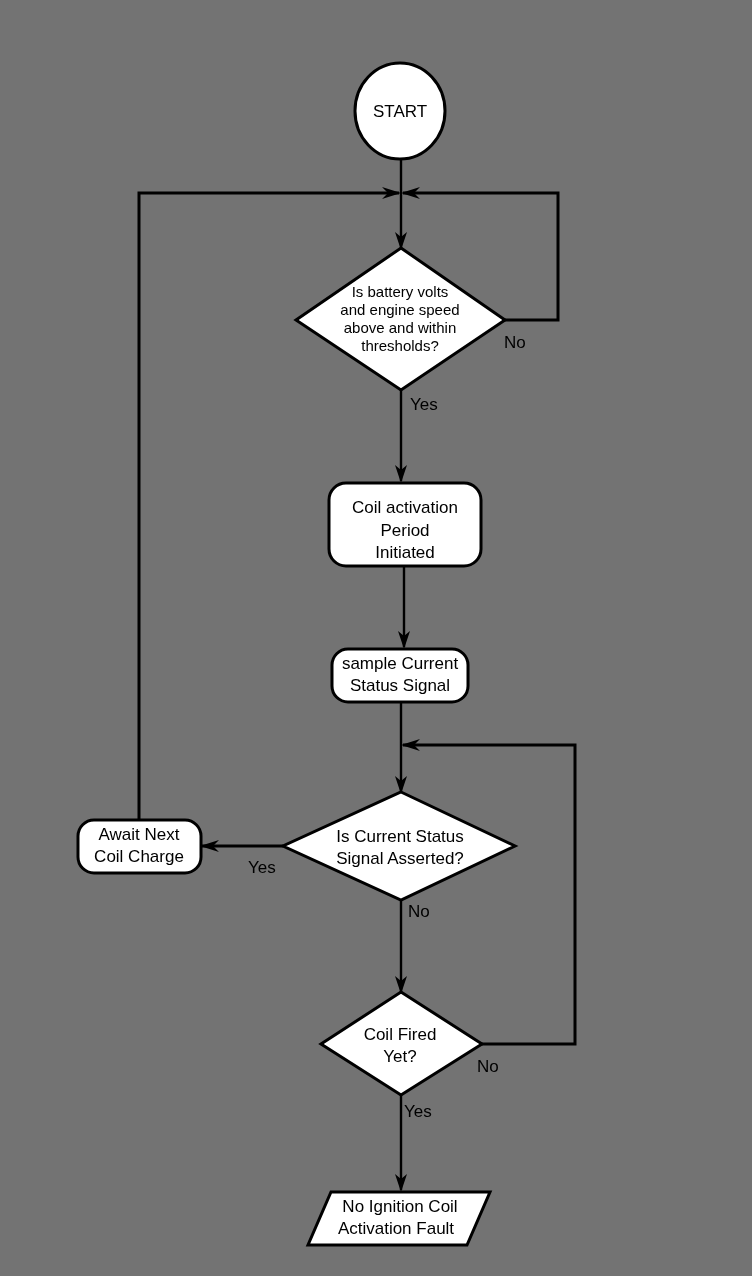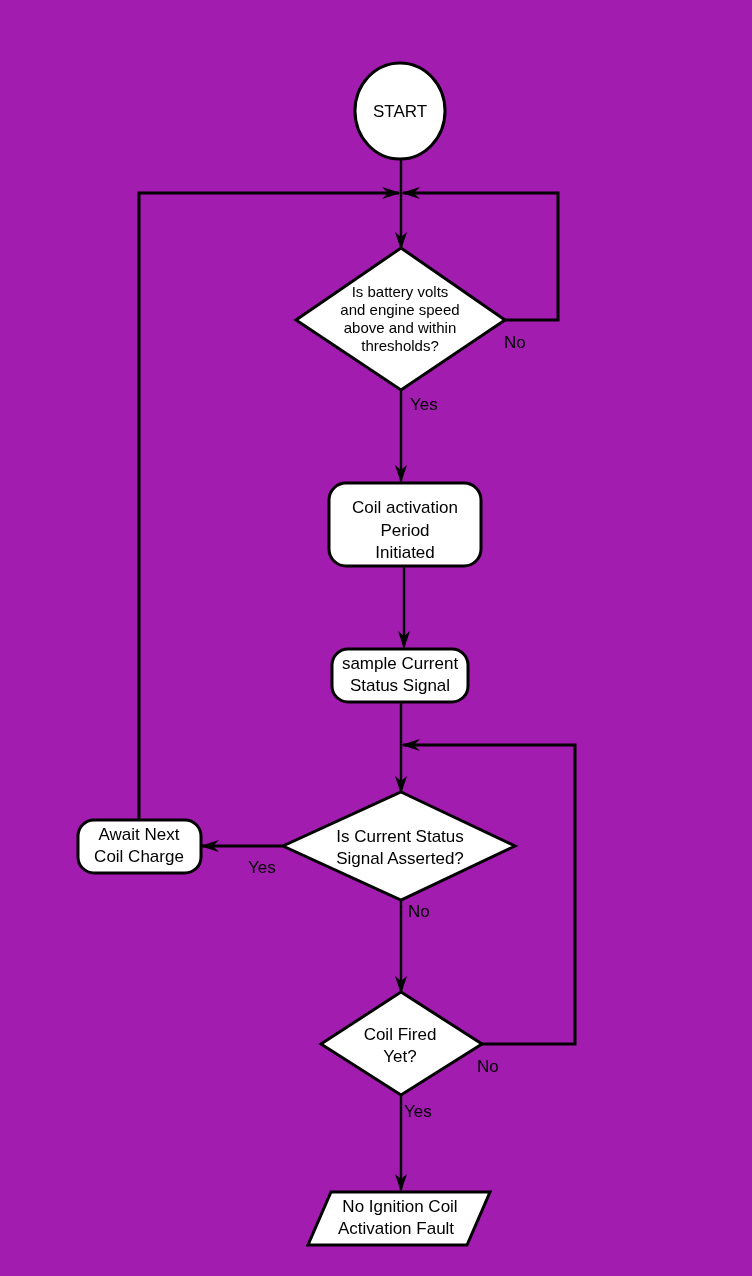--- a/index.html
+++ b/index.html
@@ -7,21 +7,21 @@
     padding: 0;
     background: #ffffff;
   }
   body {
     font-family: "Liberation Sans", sans-serif;
   }
   #canvas {
     position: relative;
     width: 752px;
     height: 1276px;
-    background: #a21caf;
+    background: #737373;
     overflow: hidden;
   }
   #flow-svg {
     position: absolute;
     left: 0;
     top: 0;
     width: 752px;
     height: 1276px;
   }
   .shape-stroke {

